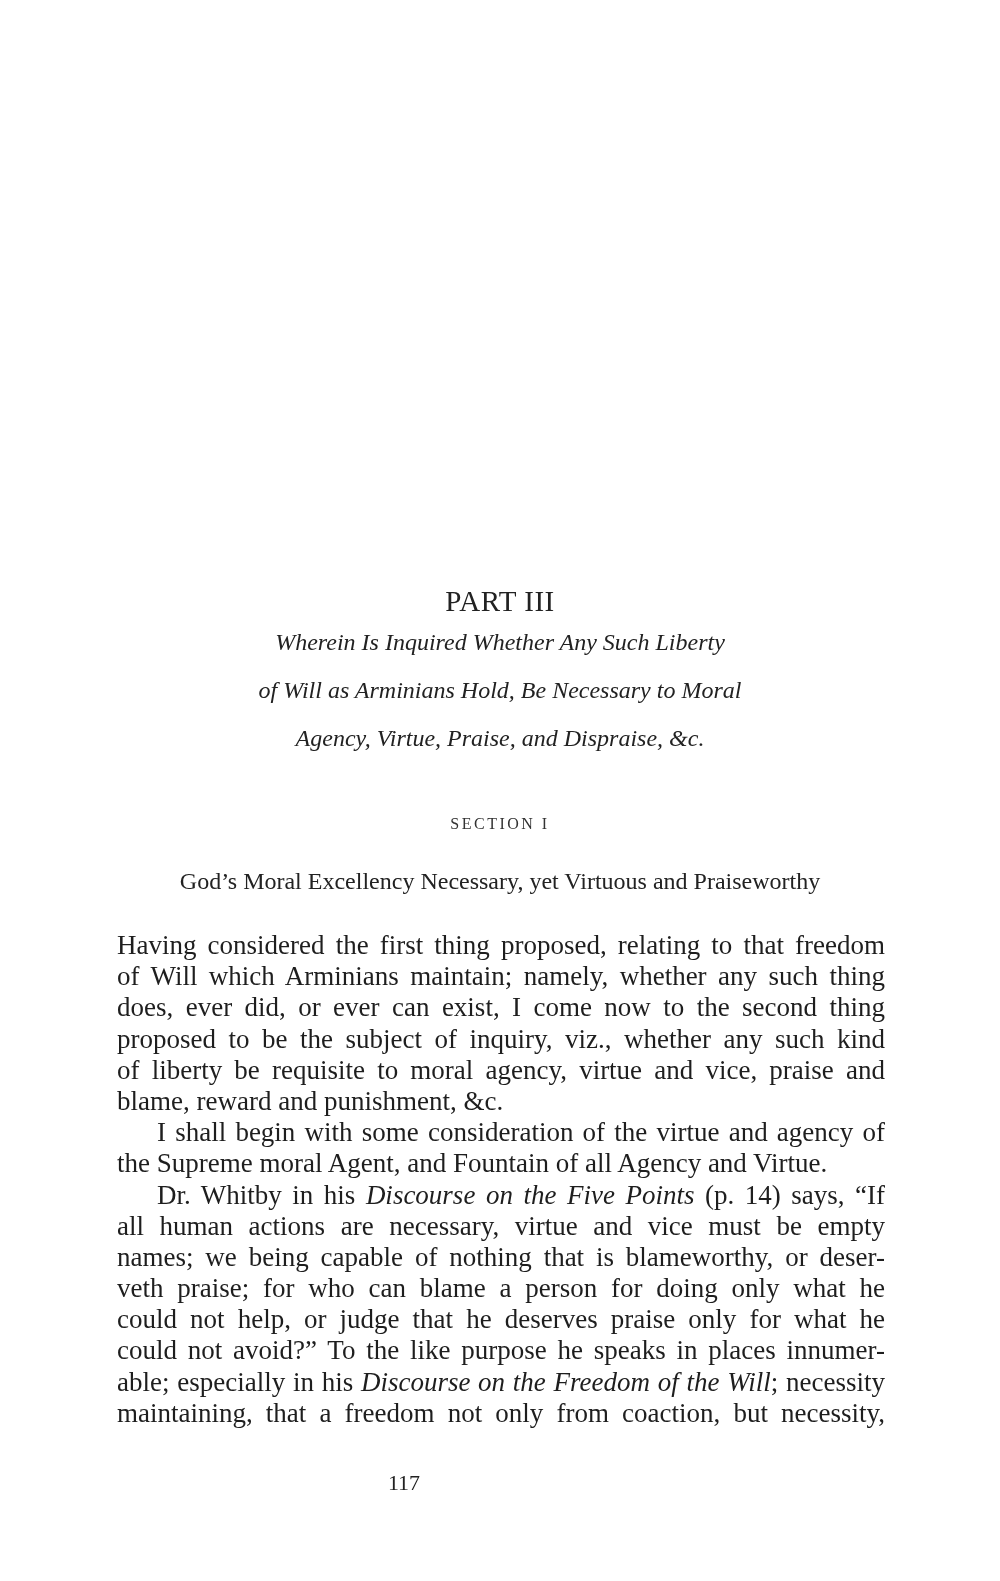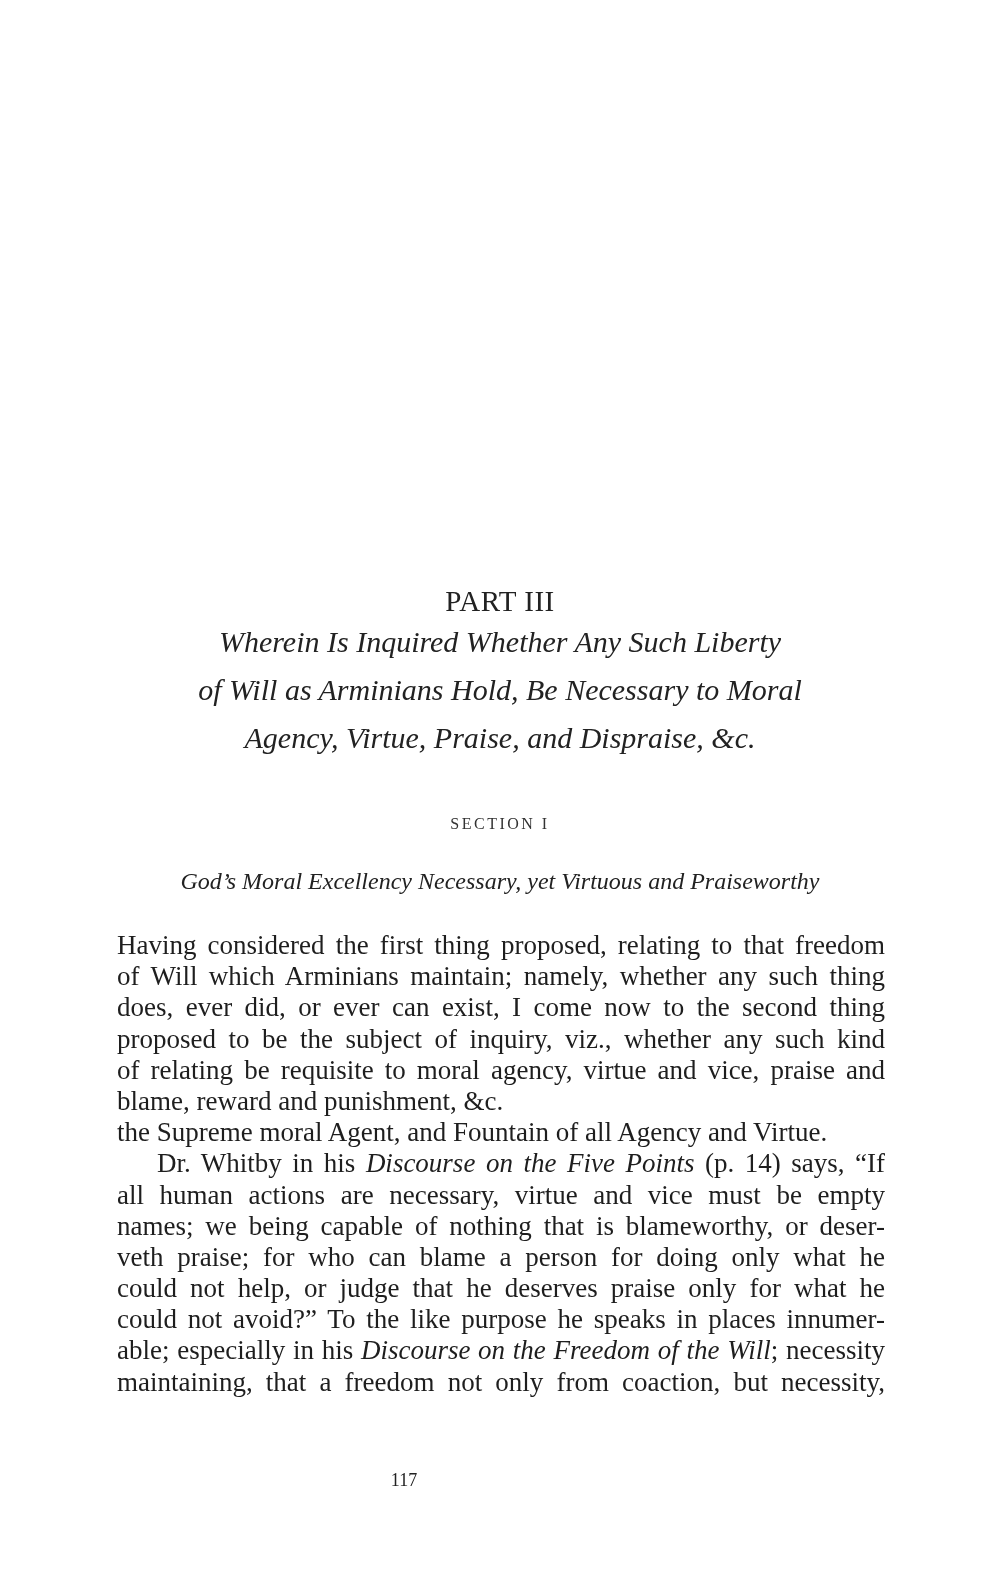--- a/index.html
+++ b/index.html
@@ -30,40 +30,39 @@
       letter-spacing: 0.5px;
       color: #222;
       margin-top: 25px;
     }
     .part-subtitle {
       position: absolute;
       top: 618px;
       left: 120px; width: 760px;
       text-align: center;
       font-style: italic;
-      font-size: 30px;
+      font-size: 24px;
       line-height: 48px;
       color: #222;
     }
     .part-subtitle span { display: block; white-space: nowrap; }
     .section-label {
       position: absolute;
       top: 815px;
       left: 0; width: 1000px;
       text-align: center;
       font-size: 16px;
       letter-spacing: 2.5px;
       color: #333;
     }
     .section-title {
       position: absolute;
       top: 868px;
       left: 0; width: 1000px;
       text-align: center;
-      font-style: italic;
       font-size: 24px;
       color: #222;
       white-space: nowrap;
     }
     .body-text {
       position: absolute;
       top: 930px;
       left: 117px;
       width: 768px;
       font-size: 27px;
@@ -82,21 +81,21 @@
     }
     .body-text .line.indent {
       padding-left: 40px;
     }
     .body-text em { }
     .page-number {
       position: absolute;
       top: 1470px;
       left: 0; width: 808px;
       text-align: center;
-      font-size: 18px;
+      font-size: 22px;
       color: #222;
     }
   </style>
 </head>
 <body>
 
 <div class="page">
 
   <div class="part-title">PART III</div>
 
@@ -108,22 +107,23 @@
 
   <div class="section-label">SECTION I</div>
 
   <div class="section-title">God’s Moral Excellency Necessary, yet Virtuous and Praiseworthy</div>
 
   <div class="body-text">
     <span class="line">Having considered the first thing proposed, relating to that freedom</span>
     <span class="line">of Will which Arminians maintain; namely, whether any such thing</span>
     <span class="line">does, ever did, or ever can exist, I come now to the second thing</span>
     <span class="line">proposed to be the subject of inquiry, viz., whether any such kind</span>
-    <span class="line">of relating be requisite to moral agency, virtue and vice, praise and</span>
+    <span class="line">of liberty be requisite to moral agency, virtue and vice, praise and</span>
     <span class="line last">blame, reward and punishment, &amp;c.</span>
+    <span class="line indent">I shall begin with some consideration of the virtue and agency of</span>
     <span class="line last indent" style="padding-left:0;">the Supreme moral Agent, and Fountain of all Agency and Virtue.</span>
     <span class="line indent"><span>Dr. Whitby in his </span><em>Discourse on the Five Points</em><span> (p. 14) says, “If</span></span>
     <span class="line">all human actions are necessary, virtue and vice must be empty</span>
     <span class="line">names; we being capable of nothing that is blameworthy, or deser-</span>
     <span class="line">veth praise; for who can blame a person for doing only what he</span>
     <span class="line">could not help, or judge that he deserves praise only for what he</span>
     <span class="line">could not avoid?” To the like purpose he speaks in places innumer-</span>
     <span class="line"><span>able; especially in his </span><em>Discourse on the Freedom of the Will</em><span>; necessity</span></span>
     <span class="line">maintaining, that a freedom not only from coaction, but necessity,</span>
   </div>

